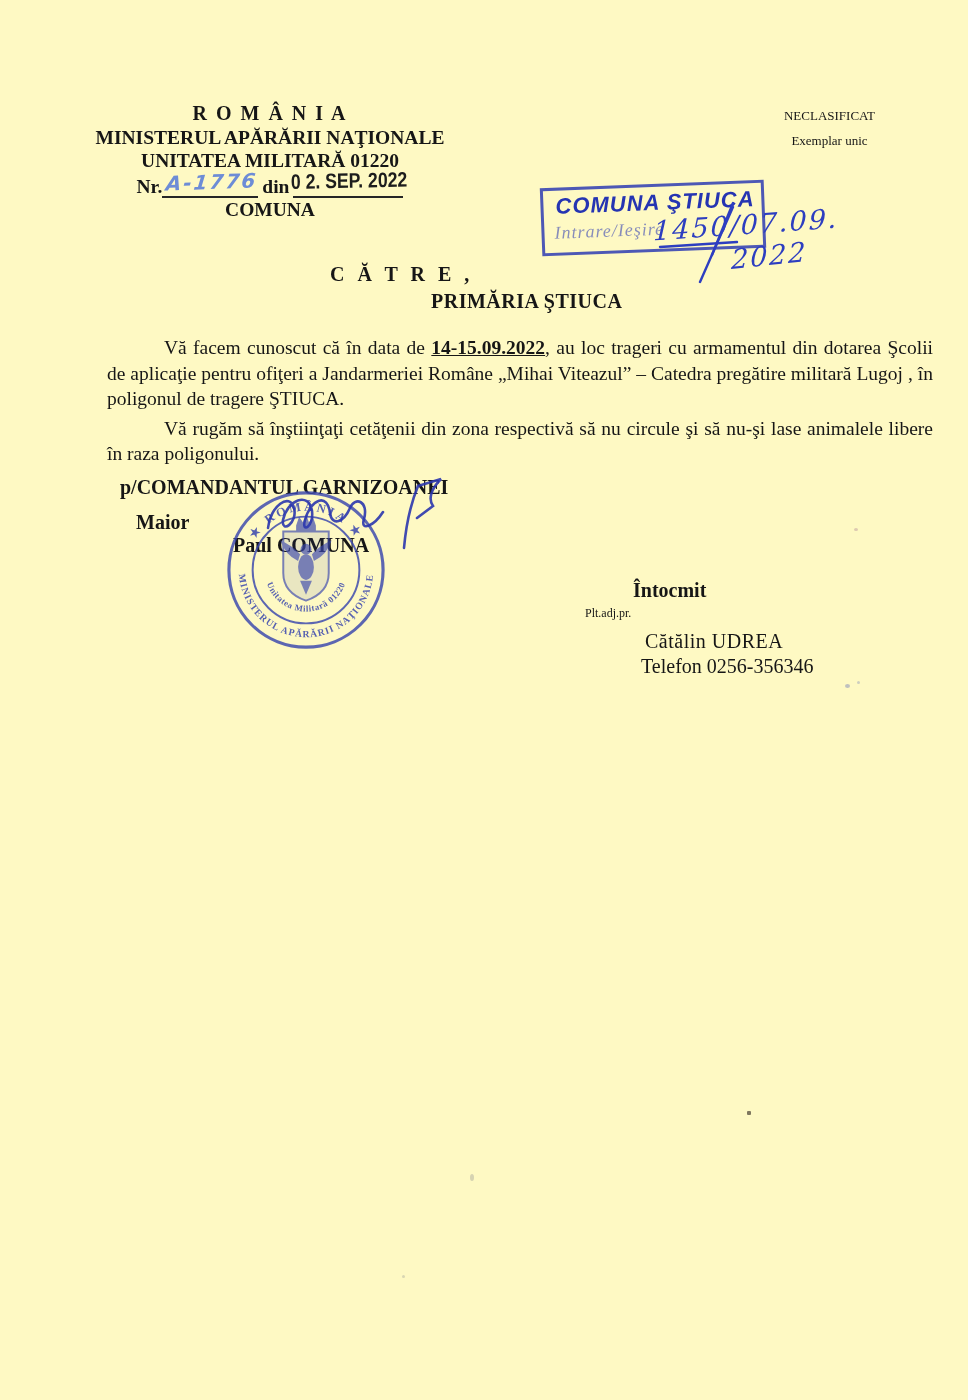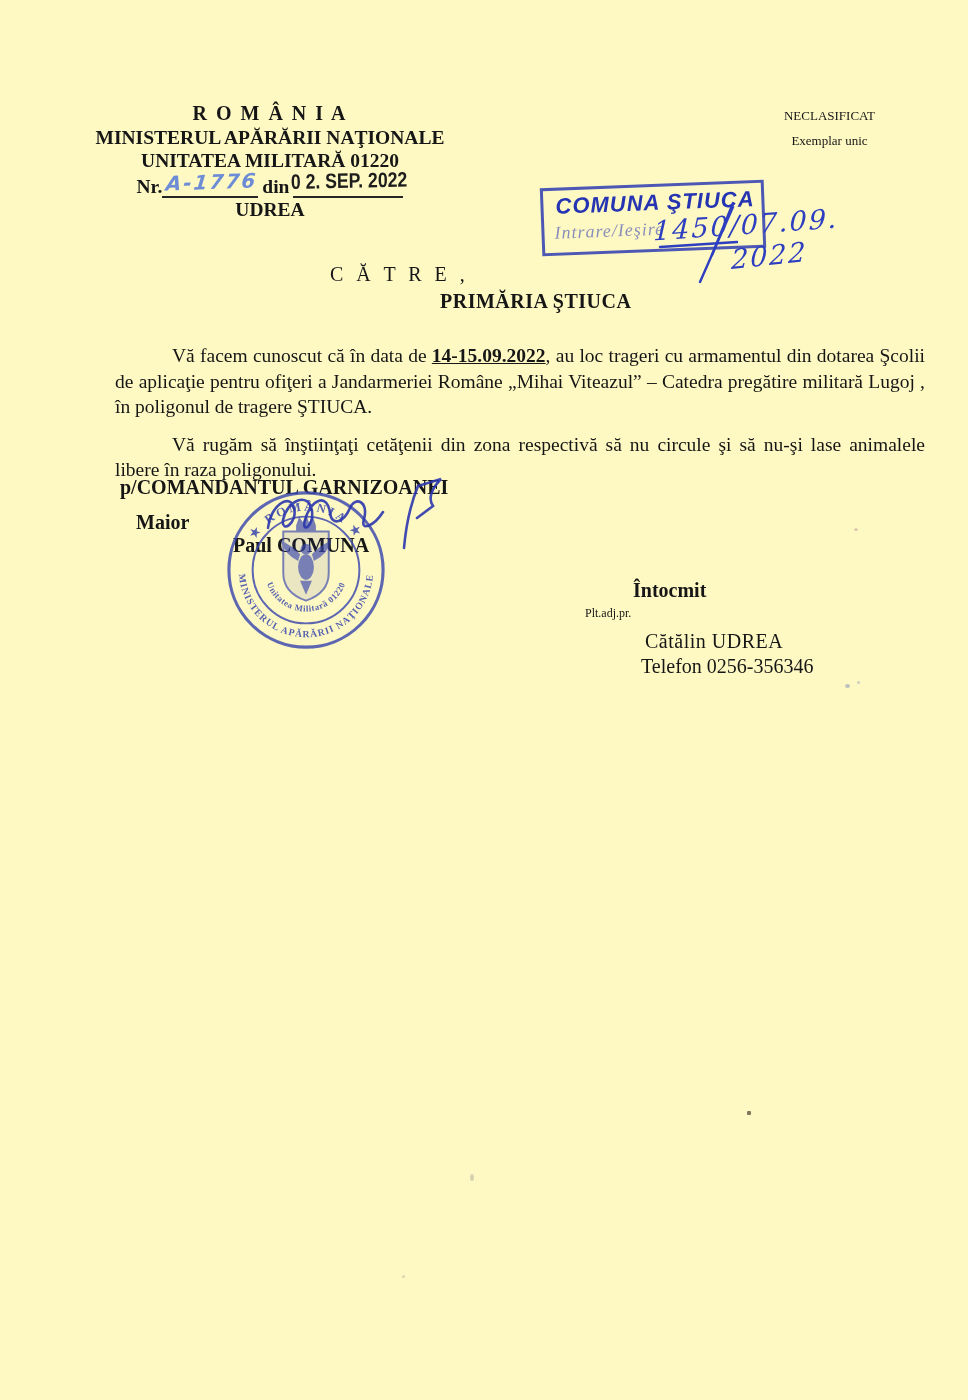--- a/index.html
+++ b/index.html
@@ -45,25 +45,25 @@
   #reg-stamp .l2{
     font-style:italic;font-size:18px;letter-spacing:1px;
     color:rgba(38,52,178,.55);padding:3px 0 0 10px;white-space:nowrap;
   }
   .hand{
     font-family:"DejaVu Serif", serif;font-style:italic;color:#2d3ec0;white-space:nowrap;
   }
   #reg-num{left:653px;top:209px;font-size:27px;letter-spacing:2px;transform:rotate(-4deg) skewX(-6deg);}
   #reg-year{left:731px;top:240px;font-size:27px;letter-spacing:2px;transform:rotate(-6deg) skewX(-8deg);}
   
-  #catre{left:330px;top:263px;font-weight:normal;font-size:20px;letter-spacing:4px;white-space:nowrap;text-align:right;}
-  #recipient{left:431px;top:290px;font-weight:bold;font-size:20px;letter-spacing:.5px;white-space:nowrap;margin-left:9px;}
+  #catre{left:330px;top:263px;font-weight:bold;font-size:20px;letter-spacing:4px;white-space:nowrap;text-align:right;}
+  #recipient{left:431px;top:290px;font-weight:bold;font-size:20px;letter-spacing:.5px;white-space:nowrap;}
   
   #body-text{left:103px;top:331px;width:834px;font-size:19.5px;line-height:25.6px;text-align:justify;}
-  #body-text p{margin:12px;text-indent:57px;}
+  #body-text p{margin:4px;text-indent:57px;}
   #p1-date{font-weight:bold;text-decoration:underline;}
   
   .sigline{font-weight:bold;font-size:20px;white-space:nowrap;}
   #sig-title{left:120px;top:476px;}
   #sig-rank{left:120px;top:511px;margin-left:16px;}
   #sig-name{left:233px;top:534px;}
   
   #prep-head{left:633px;top:579px;font-weight:bold;font-size:20px;white-space:nowrap;}
   #prep-rank{left:585px;top:606px;font-size:12px;white-space:nowrap;}
   #prep-name{left:645px;top:630px;font-size:20px;letter-spacing:.5px;white-space:nowrap;}
@@ -82,21 +82,21 @@
     <div id="nr-row">
       <span>Nr.</span>
       <span id="nr-hand" class="fill-line">
           <span>A-1776</span>
         </span>
       <span style="padding:0 4px;">din</span>
       <span id="date-cell" class="fill-line">
           <span>0 2. SEP. 2022</span>
         </span>
     </div>
-    <div class="ln">UDREA</div>
+    <div class="ln">COMUNA</div>
   </div>
 
   <div id="classif" class="abs">
     <div class="ln">NECLASIFICAT</div>
     <div class="ln">Exemplar unic</div>
   </div>
 
   <div id="reg-stamp" class="abs">
     <div class="l1">COMUNA ŞTIUCA</div>
     <div class="l2">Intrare/Ieşire</div>

